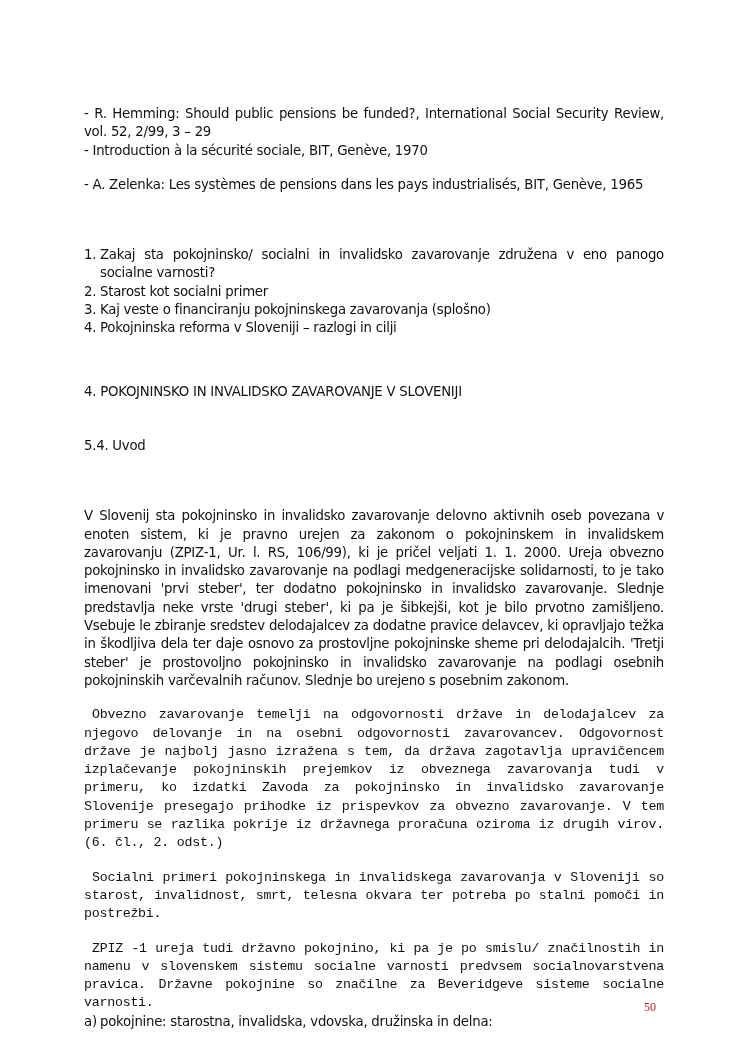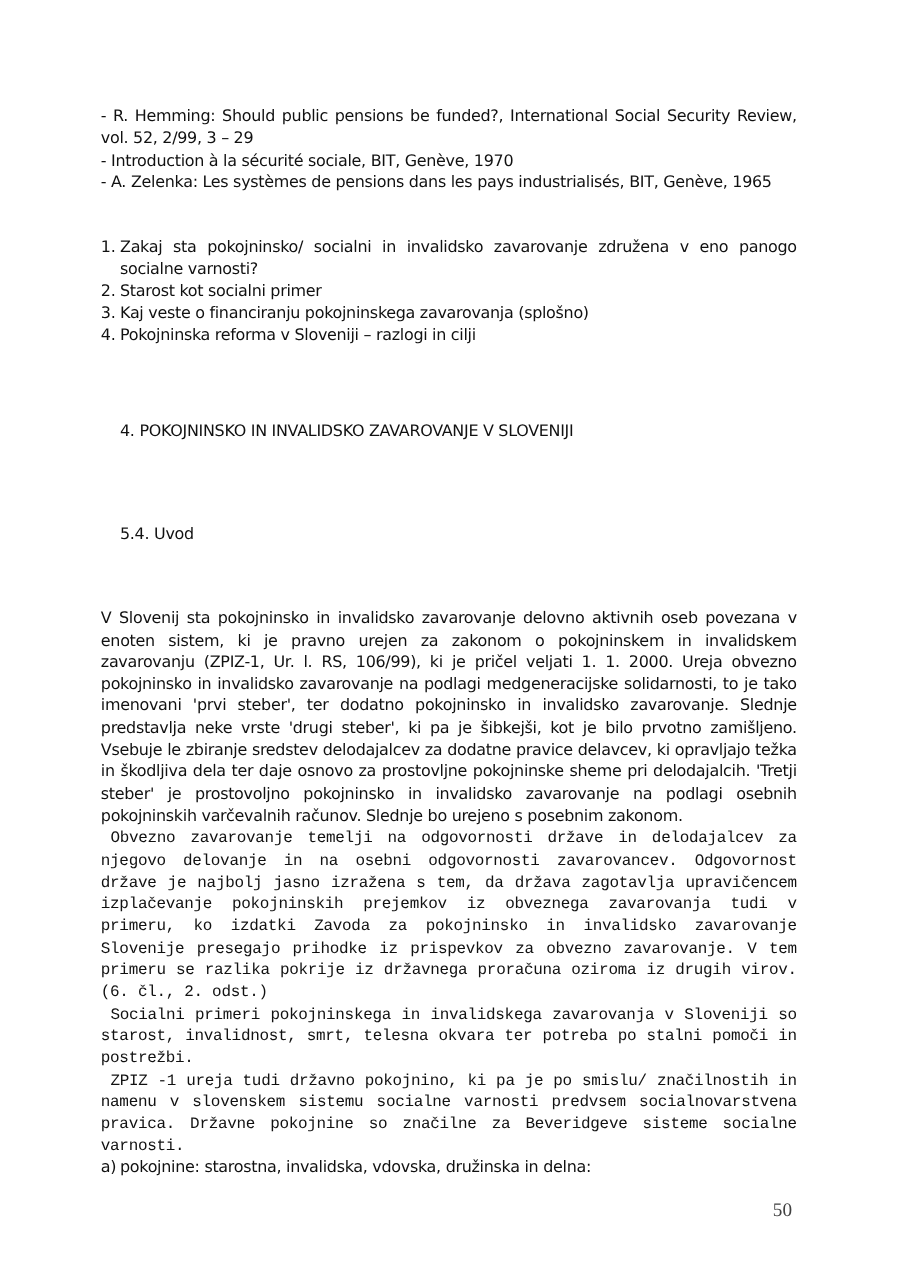--- a/index.html
+++ b/index.html
@@ -20,20 +20,21 @@
       left: 84px;
       top: 89px;
       width: 580px;
       font-size: 13.3px;
       line-height: 18.3px;
       letter-spacing: -0.25px;
     }
     .just {
       text-align: justify;
       text-align-last: left;
+      margin-top: 16px;
     }
     p { margin: 0; }
     .ref { text-align: justify; }
     .gap1 { height: 18px; }
     .gap2 { height: 36px; }
     .gap3 { height: 45px; }
     ol.questions {
       margin: 0;
       padding: 0;
       list-style: none;
@@ -41,30 +42,30 @@
     ol.questions li {
       position: relative;
       padding-left: 16px;
     }
     ol.questions li .num {
       position: absolute;
       left: 0;
       top: 0;
     }
     .indent { text-indent: 8px; font-family: Liberation Mono, monospace; }
-    .heading { margin: 16px; font-weight: normal; font-size: 13.3px; }
+    .heading { margin: 0; font-weight: normal; font-size: 13.3px; }
     .sublist-item { position: relative; padding-left: 16px; }
     .sublist-item .num { position: absolute; left: 0; }
     .page-number {
       position: absolute;
       left: 644px;
       top: 1000px;
       font-family: "Liberation Serif", serif;
-      font-size: 16px;
-      color: #404040;
+      font-size: 12px;
+      color: #b91c1c;
     }
   </style>
 </head>
 <body>
 
 <div class="page">
 
   <div>
     <p class="ref just">- R. Hemming: Should public pensions be funded?, International Social Security Review, vol. 52, 2/99, 3 – 29</p>
     <p class="ref">- Introduction à la sécurité sociale, BIT, Genève, 1970</p>

